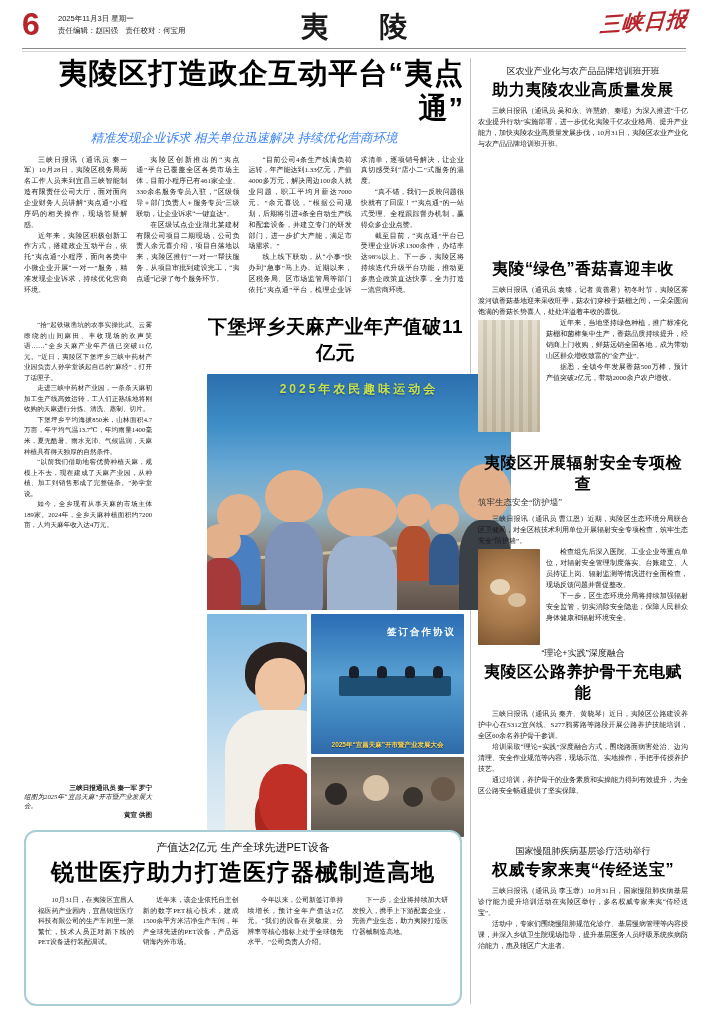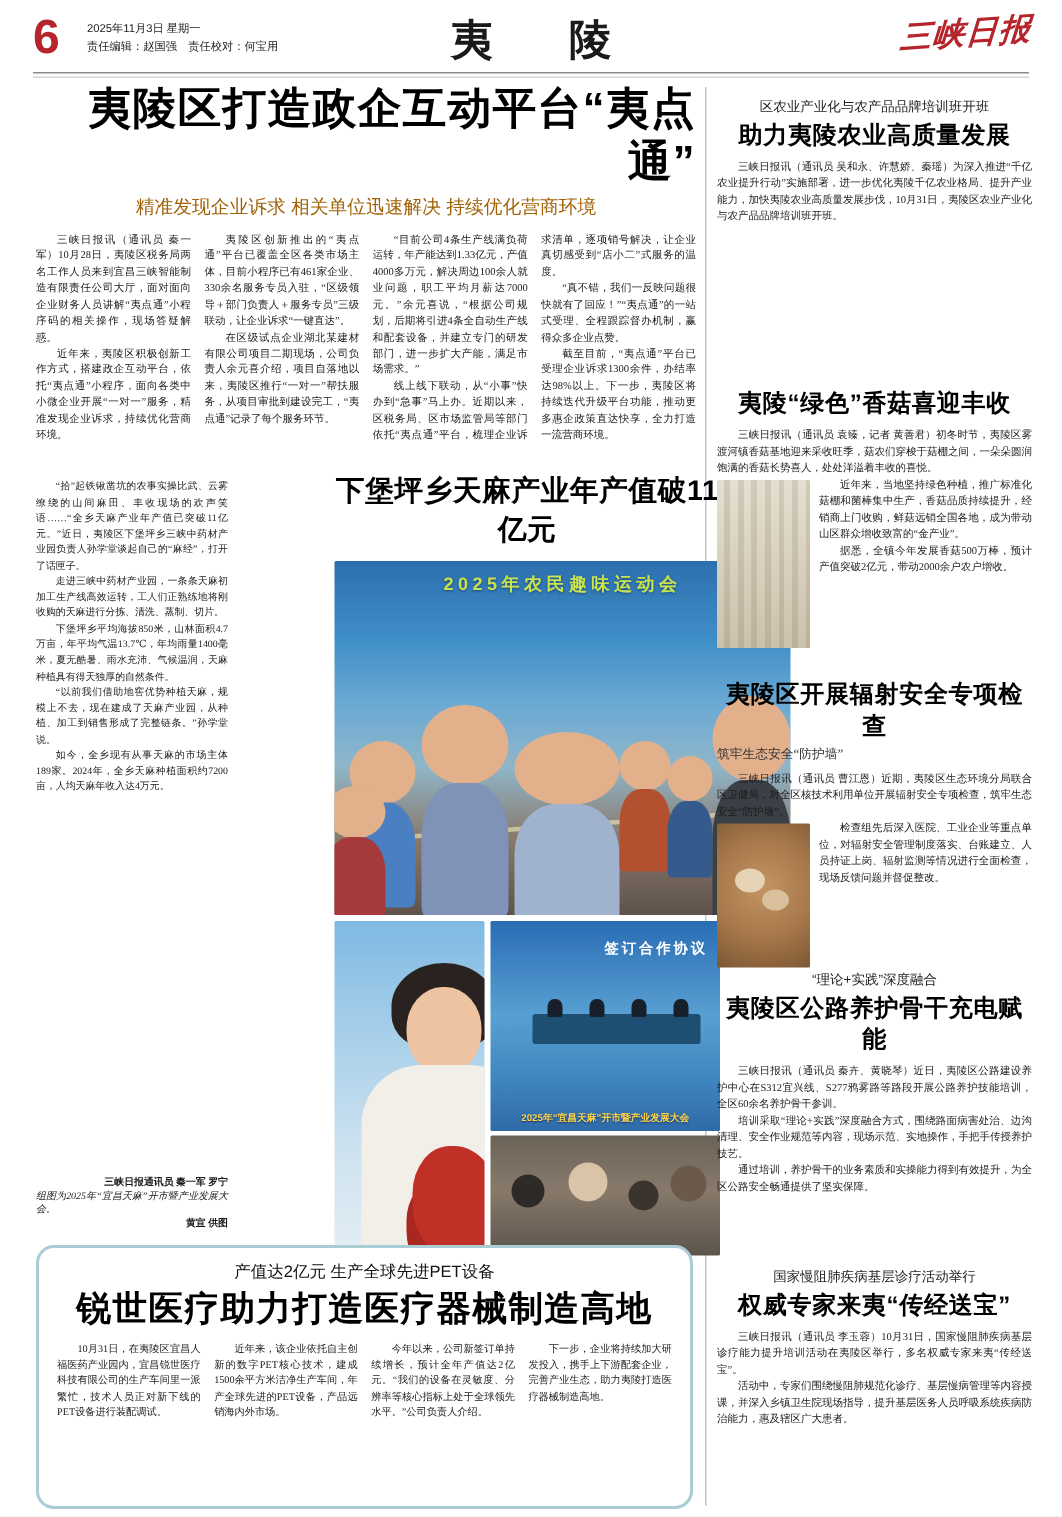--- a/index.html
+++ b/index.html
@@ -31,36 +31,36 @@
   .hdr-rule2 { position:absolute; left:22px; right:22px; top:51px; border-top:1px solid #d5d5d5; }
 
   .v-divider { position:absolute; left:470px; top:58px; height:946px; width:1px; background:#c4c4c4; }
 
   
   .lead { position:absolute; left:24px; top:56px; width:440px; height:252px; overflow:hidden; }
   .lead-hl {
     text-align:right; font-family:"Liberation Sans",sans-serif; font-weight:900;
     font-size:29px; letter-spacing:1px; line-height:1.2; color:#000;
   }
-  .lead-sub { text-align:center; font-size:12.5px; color:#a16207; margin-top:4px; margin-bottom:8px;
-    font-family:"Liberation Sans",sans-serif; }
+  .lead-sub { text-align:center; font-size:12.5px; color:#3b82f6; margin-top:4px; margin-bottom:8px;
+    font-family:"Liberation Sans",sans-serif;font-style:italic; }
   .lead-body {
     column-count:4; column-gap:9px; height:182px; overflow:hidden;
     font-size:7px; line-height:1.55; text-align:justify;
   }
   .lead-body p, .rail-body p, .bottom-body p, .feat-paras p { text-indent:2em; }
 
   
   .feature { position:absolute; left:24px; top:314px; width:440px; height:508px; }
   .feat-left { position:absolute; left:0; top:6px; width:128px; height:500px; display:flex; flex-direction:column; }
   .feat-paras { flex:1 1 auto; overflow:hidden; font-size:6.6px; line-height:1.6; text-align:justify; }
   .feat-byline { text-align:right; font-size:6.6px; font-weight:bold; margin-top:3px; }
   .feat-caption { font-size:6.6px; font-style:italic; text-align:justify; }
   .feat-credit { text-align:right; font-size:6.6px; font-weight:bold; }
-  .feat-right { position:absolute; left:152px; top:0; width:304px;padding-left:47px; }
+  .feat-right { position:absolute; left:136px; top:0; width:304px;padding-left:47px; }
   .feat-hl {
     text-align:center; font-family:"Liberation Sans",sans-serif; font-weight:900;
     font-size:19px; letter-spacing:0.5px; color:#000;
   }
   .photo { position:relative; overflow:hidden; border-radius:1px; }
   .photo-sports { width:304px; height:236px; margin-top:8px;
     background:linear-gradient(180deg,#2c6fae 0%,#3f8ec7 22%,#6aa9d4 40%,#8fb6c9 58%,#8a7a6d 78%,#5e524a 100%); }
   .sports-banner {
     position:absolute; left:0; right:0; top:7px; text-align:center;
     font-family:"Liberation Sans",sans-serif; font-weight:bold; font-size:12px;
@@ -271,20 +271,21 @@
     <article class="rail-article a3">
       <h3 class="rail-hl">夷陵区开展辐射安全专项检查</h3>
       <div class="rail-kicker-sub">筑牢生态安全“防护墙”</div>
       <div class="rail-body">
         <p>三峡日报讯（通讯员 曹江恩）近期，夷陵区生态环境分局联合区卫健局，对全区核技术利用单位开展辐射安全专项检查，筑牢生态安全“防护墙”。</p>
         <div class="rail-photo photo-hands">
           <div class="blob" style="left:12px;top:30px;width:20px;height:16px;background:#e6d2b4;"></div>
           <div class="blob" style="left:30px;top:44px;width:18px;height:14px;background:#d9bf9c;"></div>
         </div>
         <p>检查组先后深入医院、工业企业等重点单位，对辐射安全管理制度落实、台账建立、人员持证上岗、辐射监测等情况进行全面检查，现场反馈问题并督促整改。</p>
+        <p>下一步，区生态环境分局将持续加强辐射安全监管，切实消除安全隐患，保障人民群众身体健康和辐射环境安全。</p>
       </div>
     </article>
 
     <article class="rail-article a4">
       <div class="rail-kicker">“理论+实践”深度融合</div>
       <h3 class="rail-hl">夷陵区公路养护骨干充电赋能</h3>
       <div class="rail-body">
         <p>三峡日报讯（通讯员 秦卉、黄晓琴）近日，夷陵区公路建设养护中心在S312宜兴线、S277鸦雾路等路段开展公路养护技能培训，全区60余名养护骨干参训。</p>
         <p>培训采取“理论+实践”深度融合方式，围绕路面病害处治、边沟清理、安全作业规范等内容，现场示范、实地操作，手把手传授养护技艺。</p>
         <p>通过培训，养护骨干的业务素质和实操能力得到有效提升，为全区公路安全畅通提供了坚实保障。</p>

